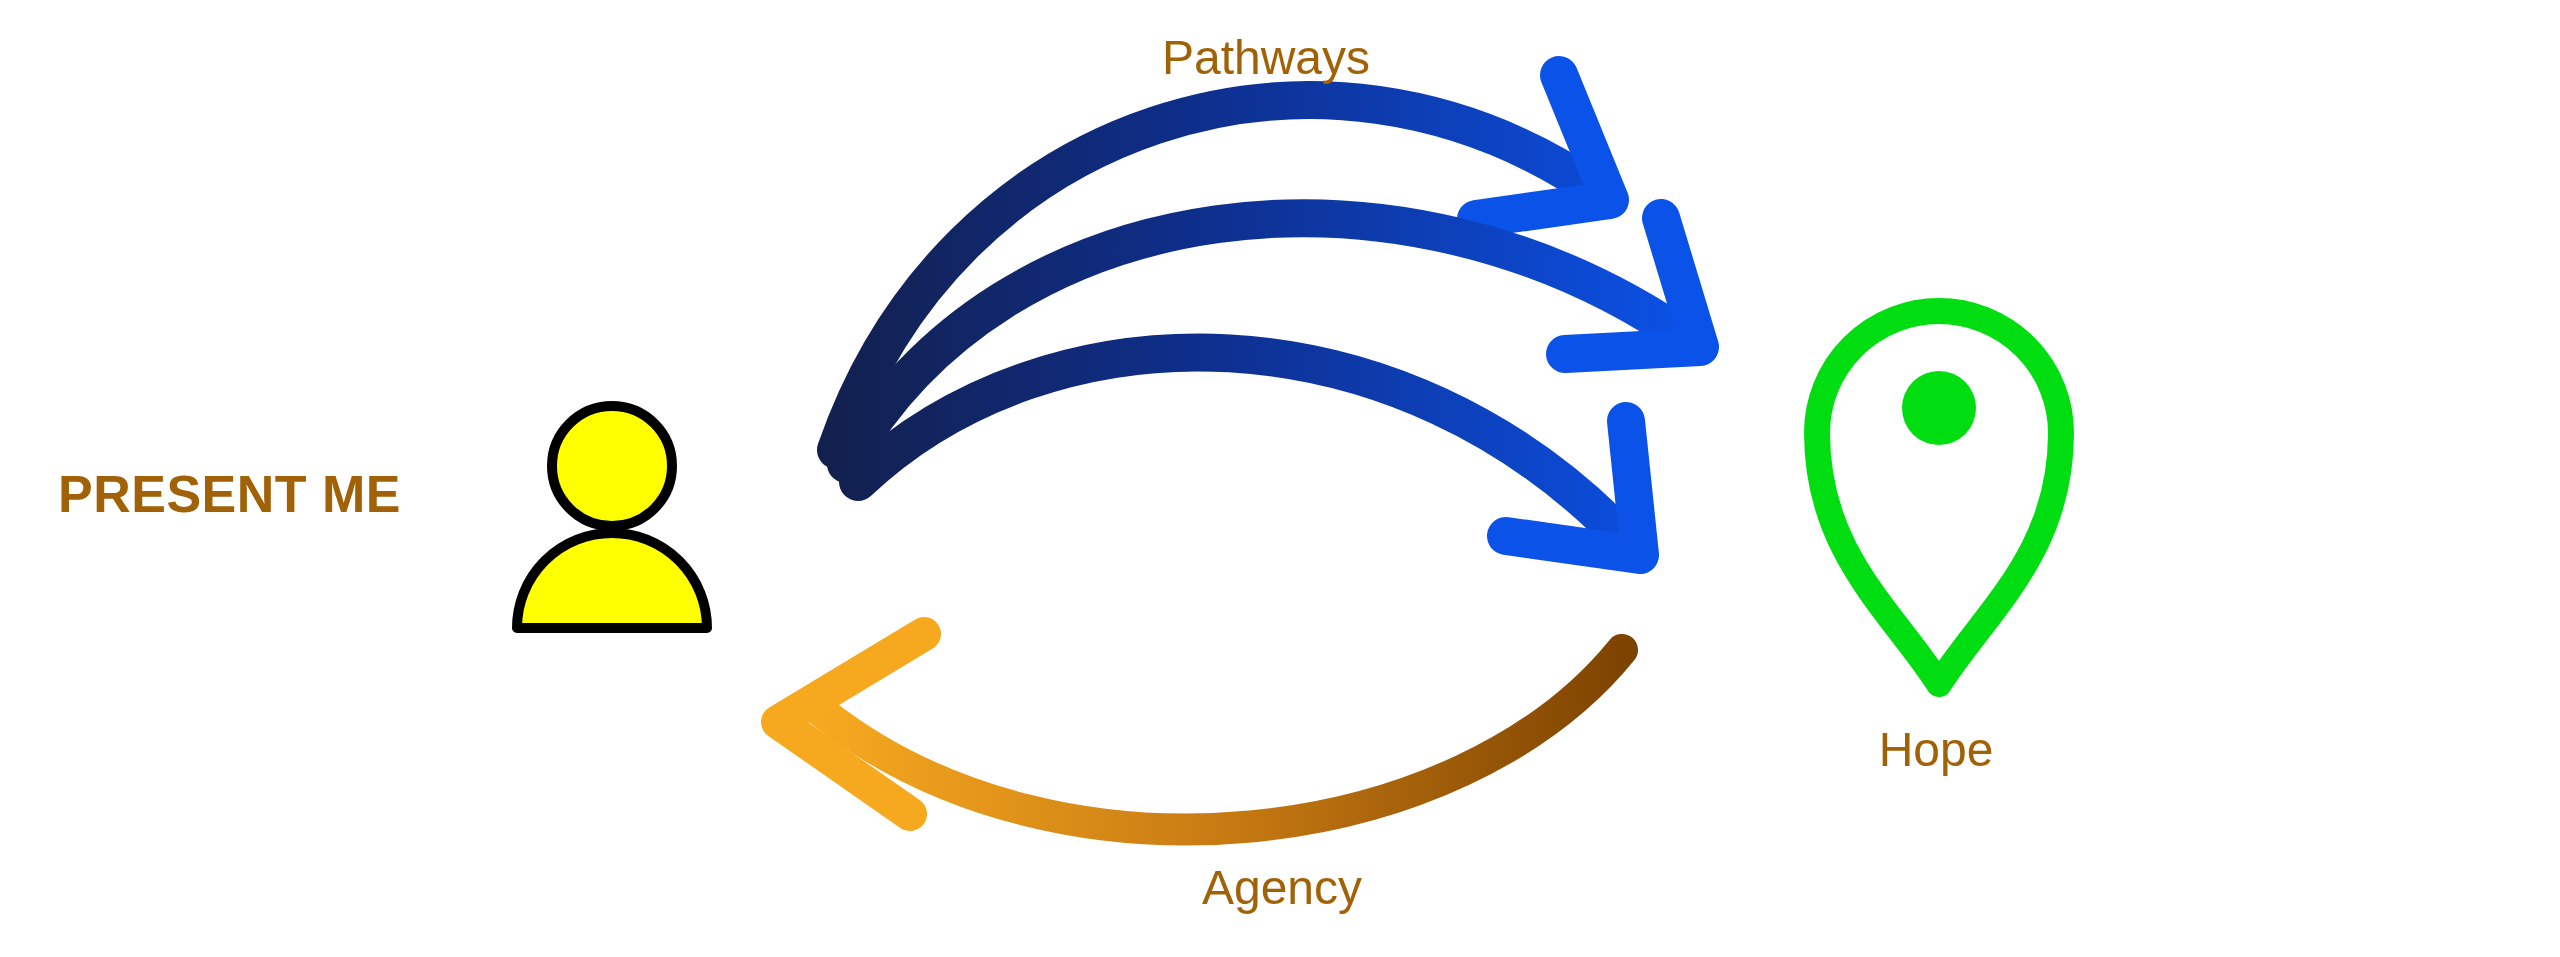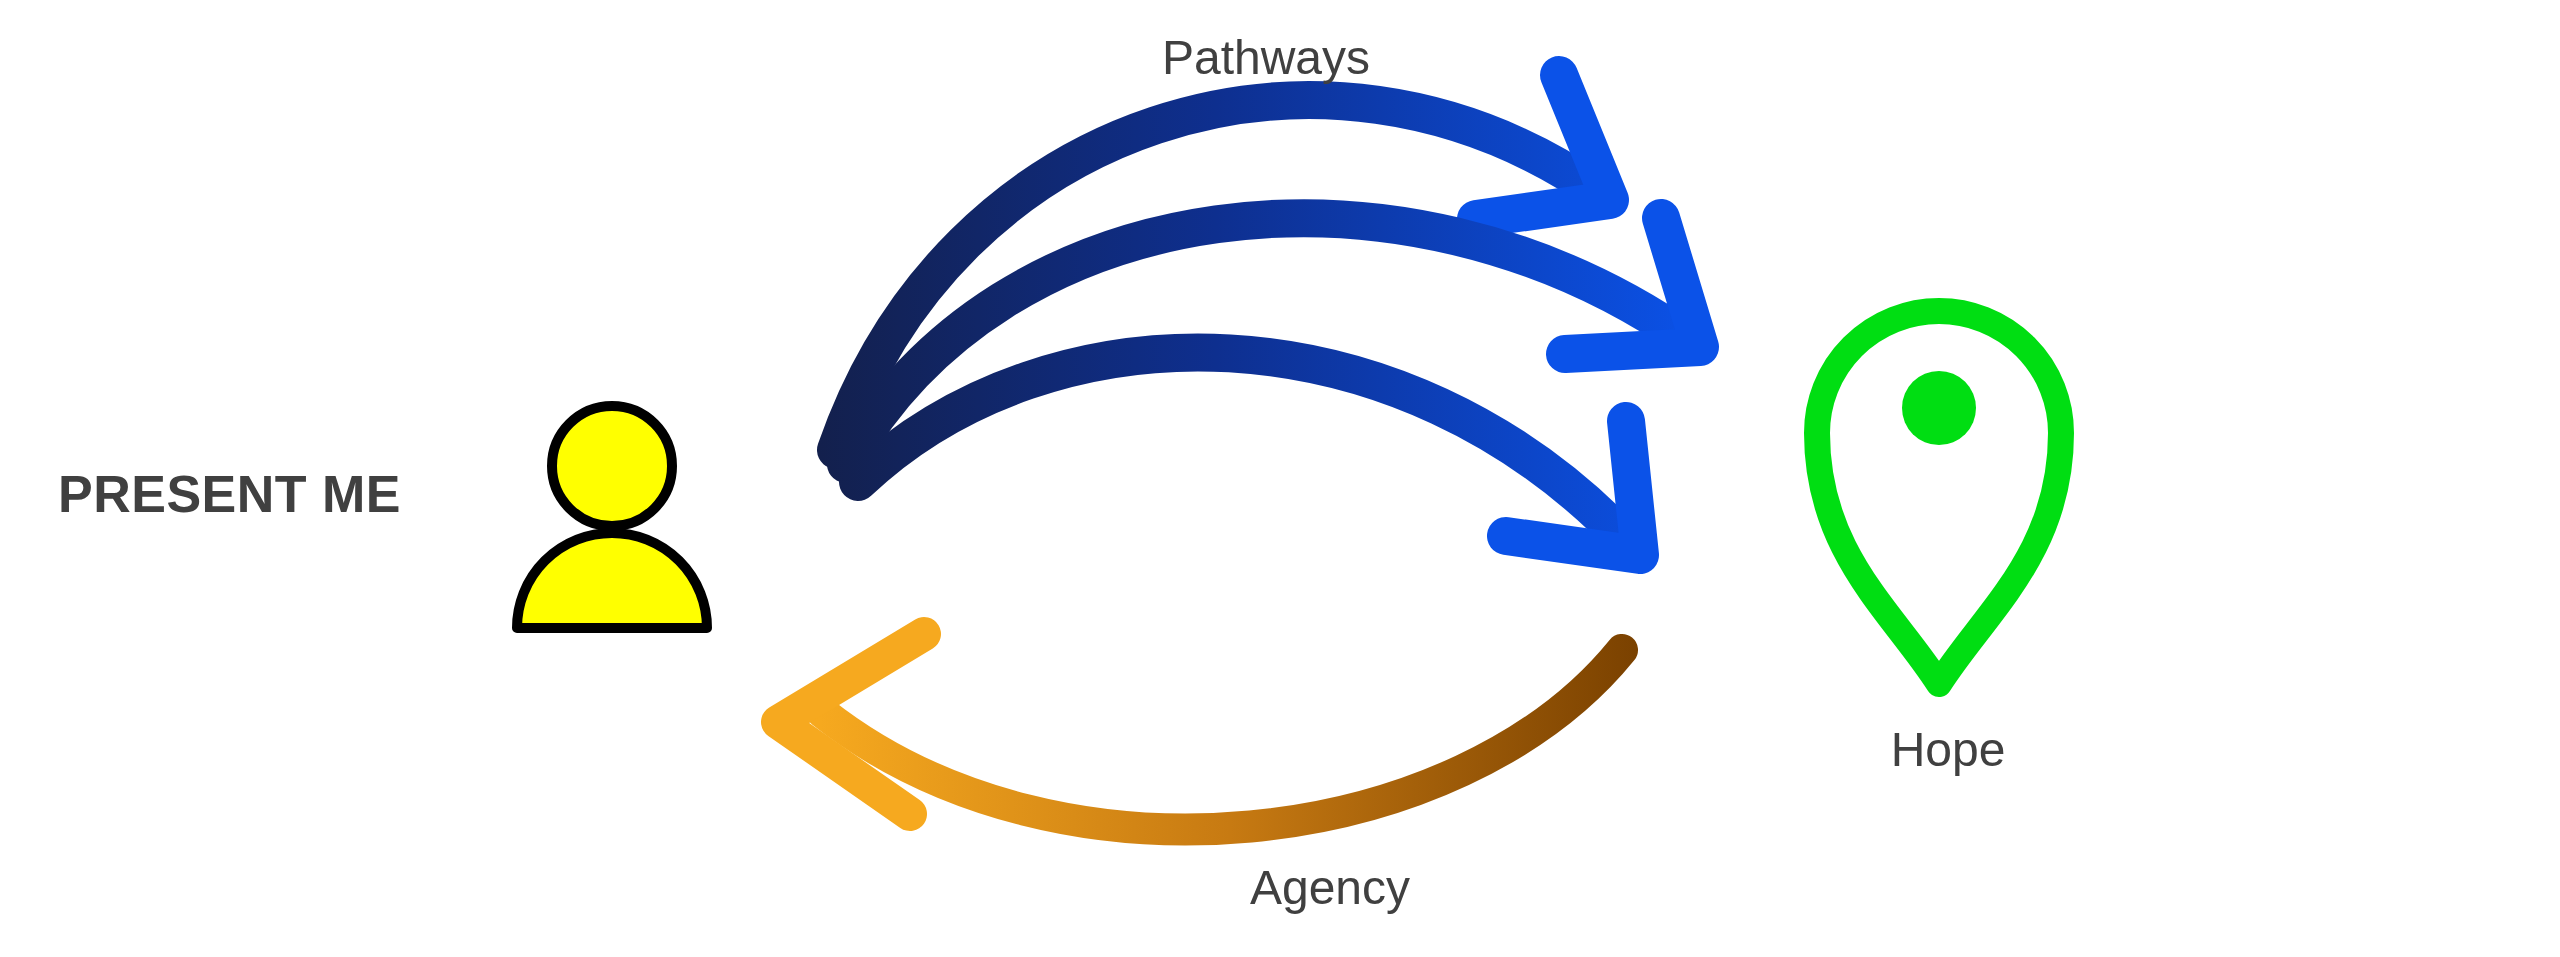--- a/index.html
+++ b/index.html
@@ -22,21 +22,21 @@
   svg.art {
     position: absolute;
     left: 0;
     top: 0;
     width: 2560px;
     height: 957px;
   }
   .label {
     position: absolute;
     white-space: nowrap;
-    color: #404040;
+    color: #a16207;
   }
   .node-label {
     font-size: 52px;
     font-weight: 800;
     letter-spacing: 0.5px;
   }
   .edge-label {
     font-size: 48px;
     font-weight: 400;
   }
@@ -92,17 +92,17 @@
       <path d="M 1939 684 C 1893 612, 1817 553, 1817 433 A 122 122 0 1 1 2061 433 C 2061 553, 1985 612, 1939 684 Z" fill="#FFFFFF" stroke="#00DE12" stroke-width="26" stroke-linejoin="round"></path>
       <circle cx="1939" cy="408" r="37" fill="#00DE12"></circle>
     </g>
   </svg>
 
   <div class="label node-label" style="left:58px; top:464px;">PRESENT ME</div>
 
 
   <div class="label edge-label centered" style="left:1266px; top:30px;">Pathways</div>
 
-  <div class="label edge-label centered" style="left:1282px; top:860px;margin-left:48px;">Agency</div>
+  <div class="label edge-label centered" style="left:1282px; top:860px;">Agency</div>
 
-  <div class="label caption-label centered" style="left:1936px; top:722px;margin-left:12px;">Hope</div>
+  <div class="label caption-label centered" style="left:1936px; top:722px;">Hope</div>
 
 </div>
 
 </body></html>

